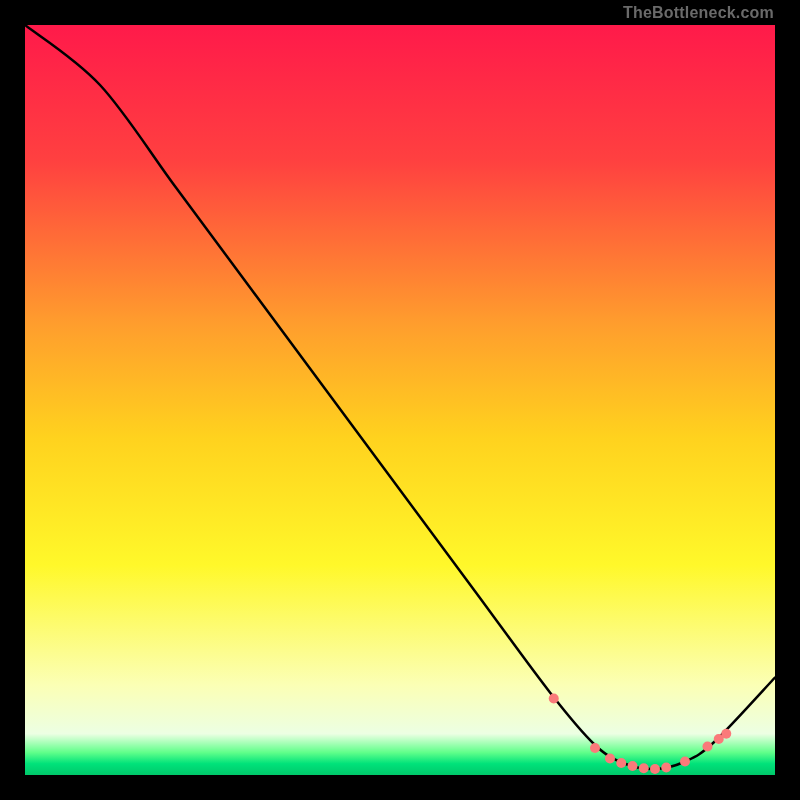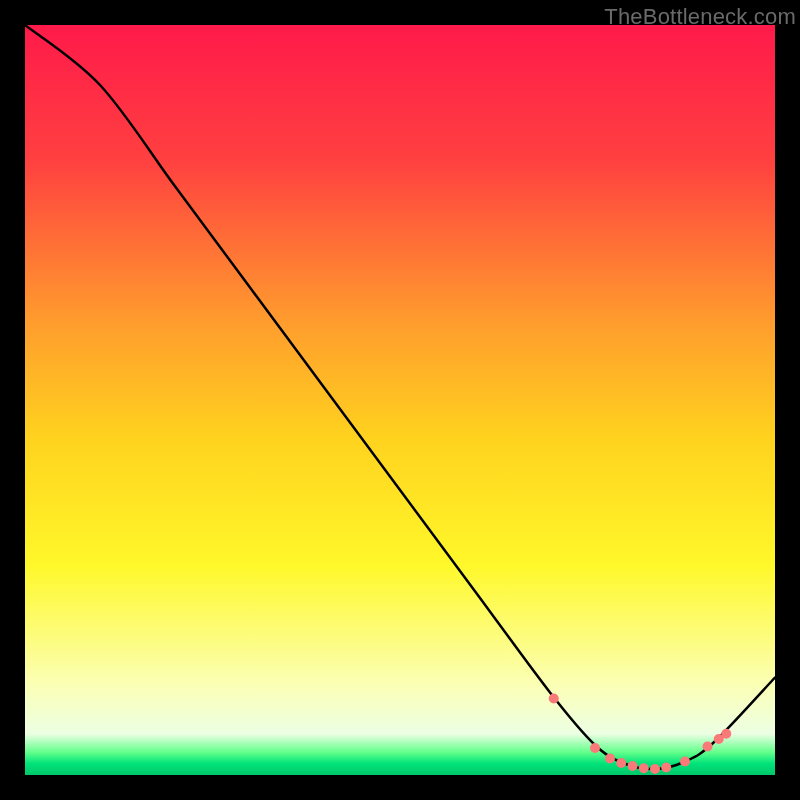--- a/index.html
+++ b/index.html
@@ -13,24 +13,24 @@
   }
   .frame {
     position: relative;
     width: 800px;
     height: 800px;
     background: #000;
   }
   .watermark {
     position: absolute;
     top: 4px;
-    right: 4px;
+    right: 26px;
     color: #6a6a6a;
-    font-size: 22px;
-    font-weight: 400;
+    font-size: 16px;
+    font-weight: 700;
     letter-spacing: 0.2px;
     z-index: 10;
   }
   .plot-wrap {
     position: absolute;
     left: 25px;
     top: 25px;
     width: 750px;
     height: 750px;
   }

